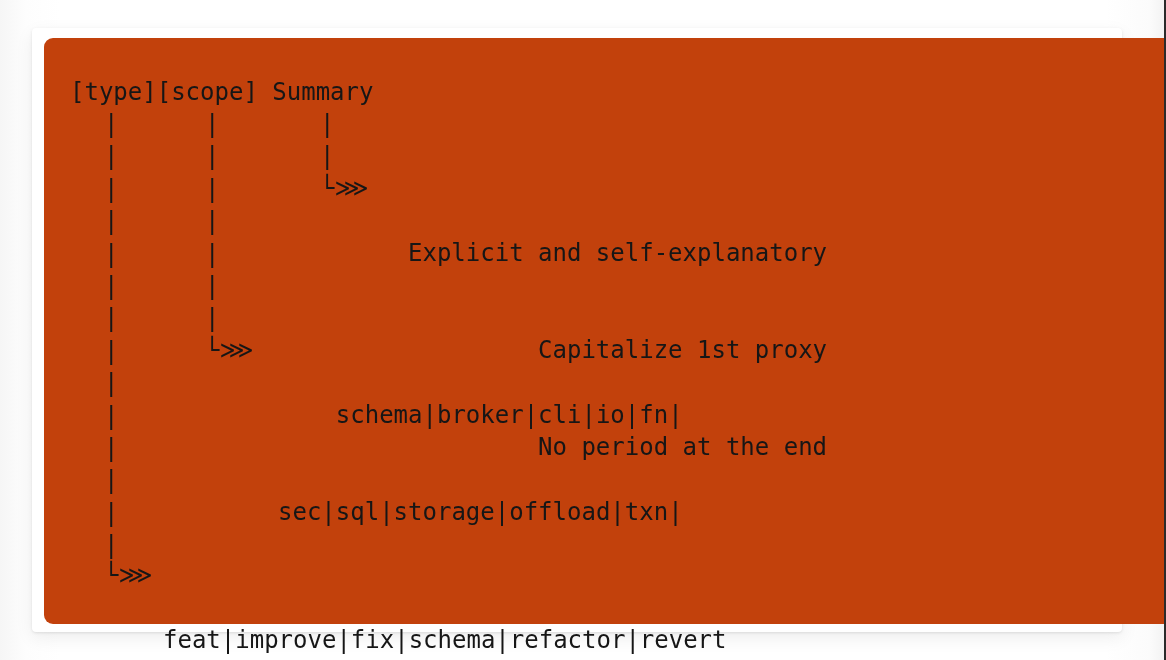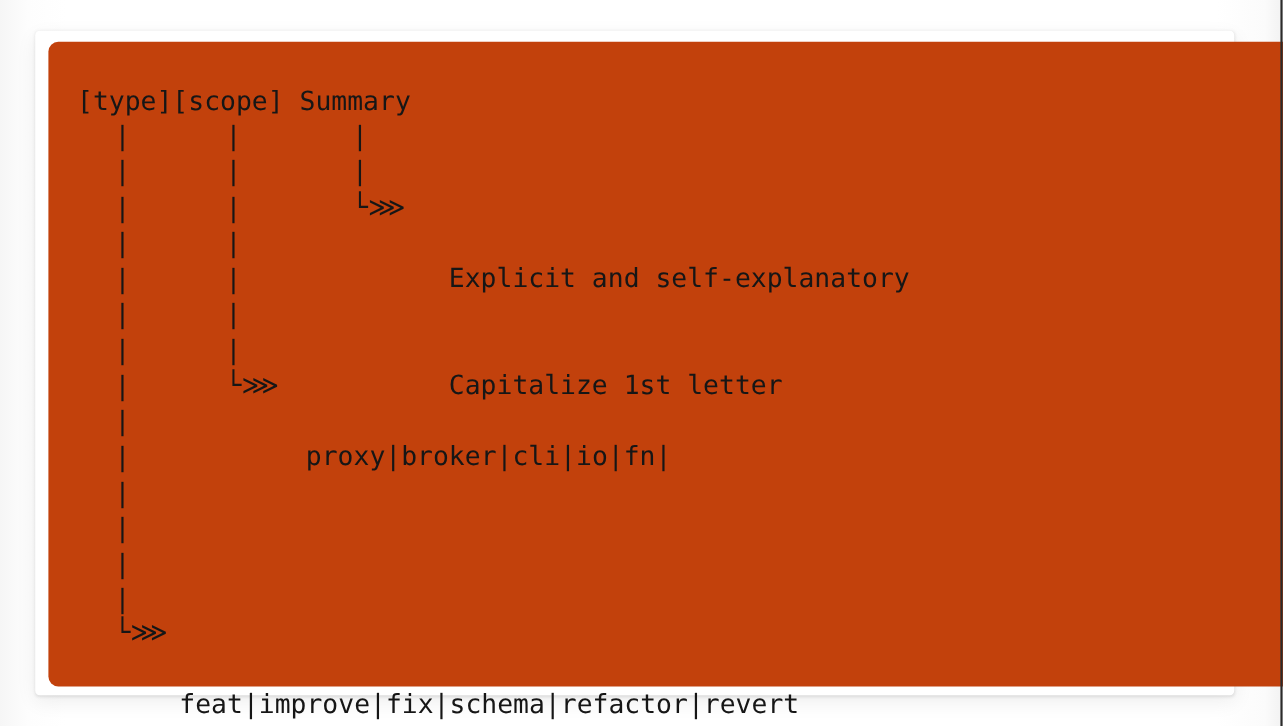--- a/index.html
+++ b/index.html
@@ -113,20 +113,21 @@
   .branch-scope   { left: 161px; top: 296px; }
   .branch-type    { left: 60px;  top: 521px; }
 
   .block {
     position: absolute;
     white-space: pre;
     font-family: "DejaVu Sans Mono", "Liberation Mono", monospace;
     font-size: 24px;
     line-height: 32.4px;
     color: #161616;
+    text-align: right;
   }
   .block-summary { left: 364px; top: 134px; }
   .block-scope   { left: 234px; top: 296px; }
   .block-type    { left: 119px; top: 521px; }
 </style>
 </head>
 <body>
 
 <div class="page-surface"></div>
 
@@ -160,27 +161,29 @@
 |
 |</div>
 
     <div class="stem stem-sum">|
 |</div>
 
     <div class="branch branch-summary">└⋙</div>
 
     <div class="block block-summary">
       <div>Explicit and self-explanatory</div>
-      <div>Capitalize 1st letter</div>
+      <div>Capitalize 1st proxy</div>
+      <div>No period at the end</div>
     </div>
 
     <div class="branch branch-scope">└⋙</div>
 
     <div class="block block-scope">
-      <div>proxy|broker|cli|io|fn|</div>
+      <div>schema|broker|cli|io|fn|</div>
+      <div>sec|sql|storage|offload|txn|</div>
       
       
       
     </div>
 
     <div class="branch branch-type">└⋙</div>
 
     <div class="block block-type">
       <div>feat|improve|fix|schema|refactor|revert</div>
     </div>

